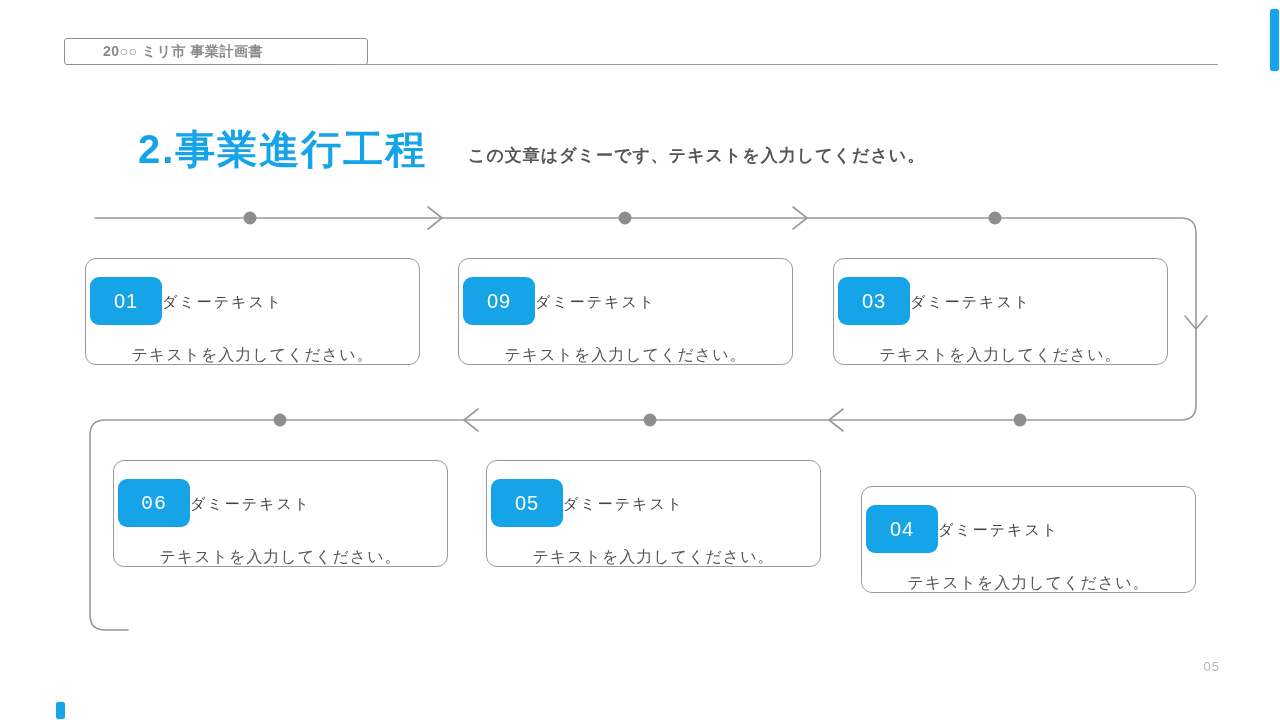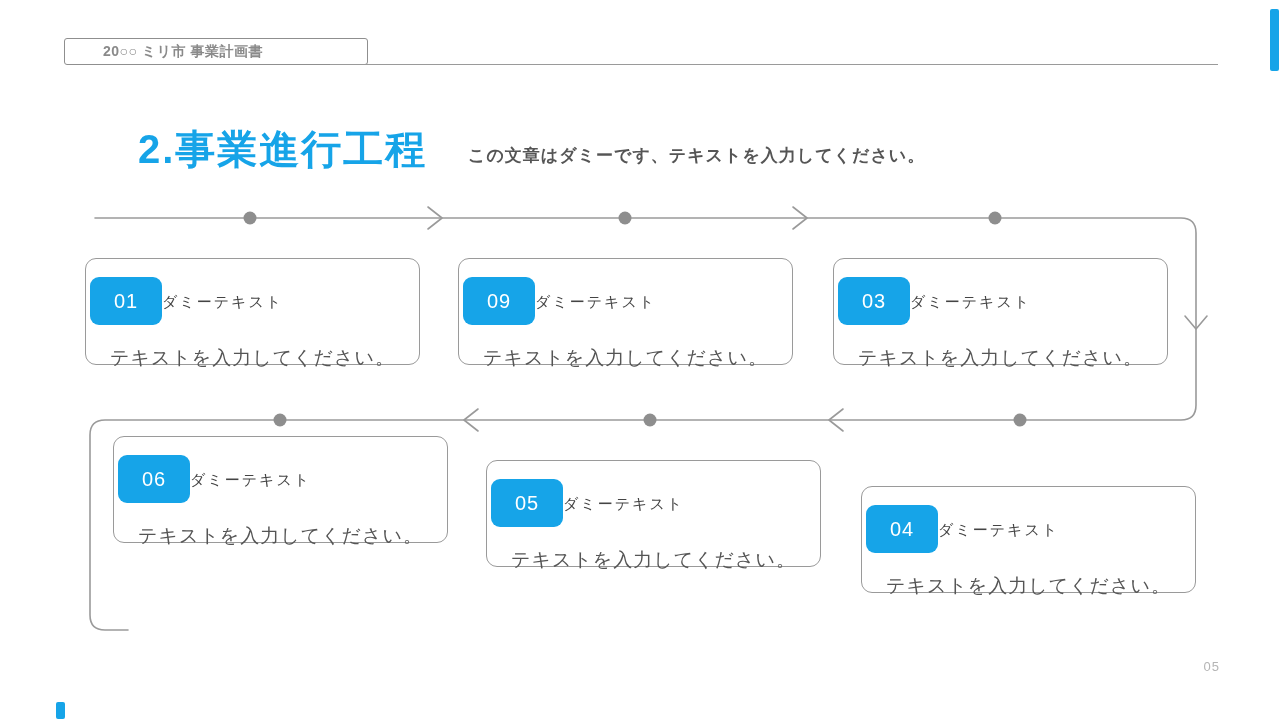--- a/index.html
+++ b/index.html
@@ -100,28 +100,28 @@
     text-align: left;
     font-size: 15px;
     font-weight: 500;
     letter-spacing: 2px;
     color: #444444;
   }
   .step-card .step-desc {
     position: absolute;
     left: 0; right: 0; top: 86px;
     text-align: center;
-    font-size: 19px;
+    font-size: 16px;
     letter-spacing: 1px;
     color: #555555;
   }
   .card-1 { left: 85px;  top: 258px; }
   .card-2 { left: 458px; top: 258px; }
   .card-3 { left: 833px; top: 258px; }
-  .card-6 { left: 113px; top: 436px; }
+  .card-6 { left: 113px; top: 460px; font-family: Liberation Mono, monospace; }
   .card-5 { left: 486px; top: 460px; }
   .card-4 { left: 861px; top: 486px; }
 
   
   .page-number {
     position: absolute;
     right: 60px; bottom: 46px;
     color: #b5b5b5;
     font-size: 13px;
     letter-spacing: 1px;

